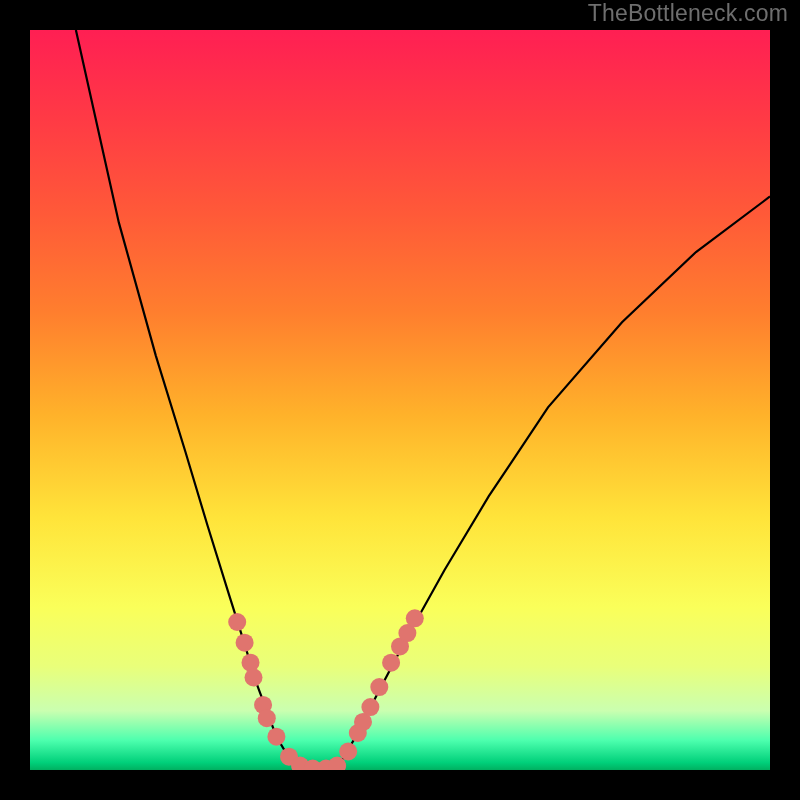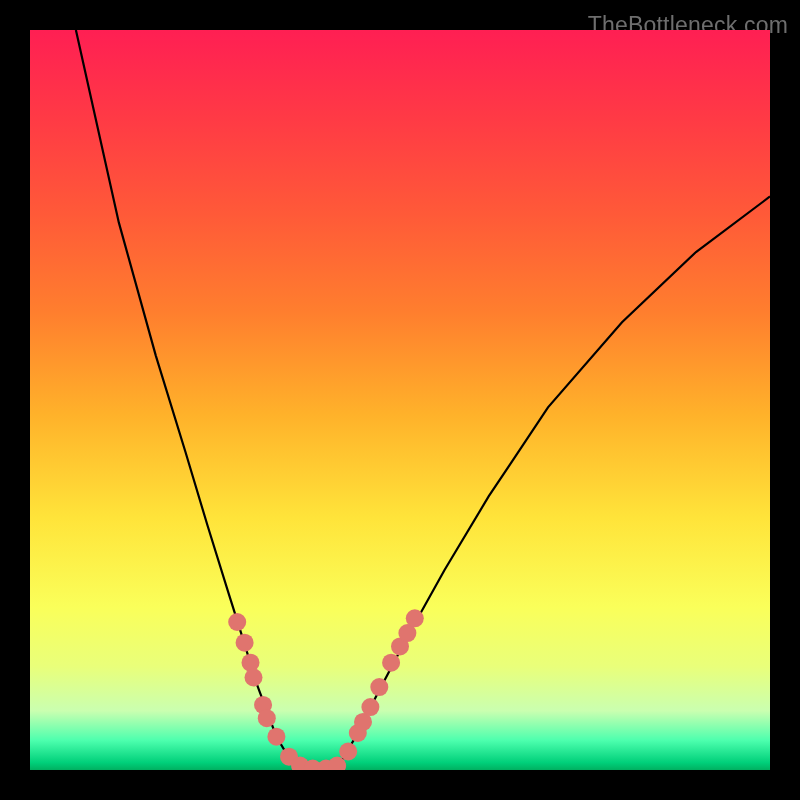--- a/index.html
+++ b/index.html
@@ -33,21 +33,21 @@
       #faff5a 78%,
       #e9ff7a 86%,
       #caffb0 92%,
       #4dffae 96%,
       #00d07a 99%,
       #00b060 100%
     );
   }
   .watermark {
     position: absolute;
-    top: 12px;
+    top: 0;
     right: 12px;
     color: #6e6e6e;
     font-size: 23px;
     font-weight: 500;
     letter-spacing: 0.2px;
     user-select: none;
   }
   svg.curve {
     position: absolute;
     left: 0;

